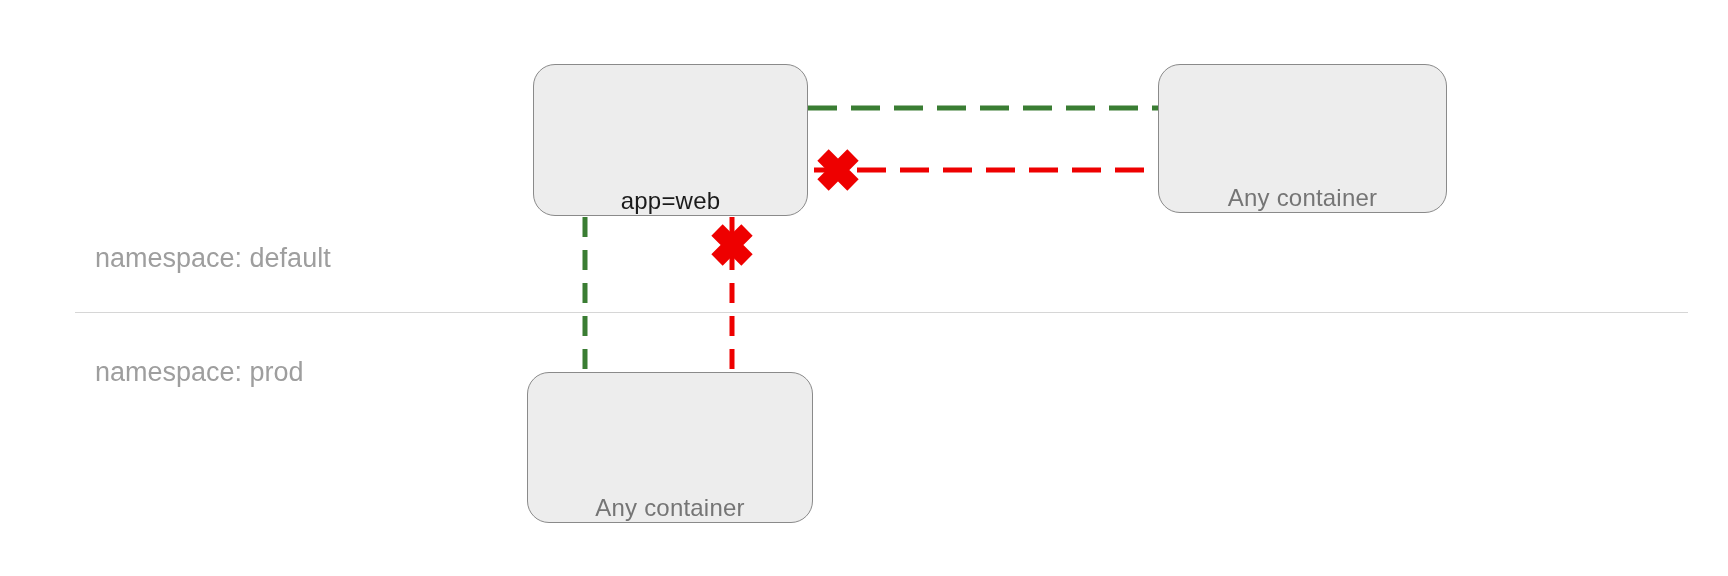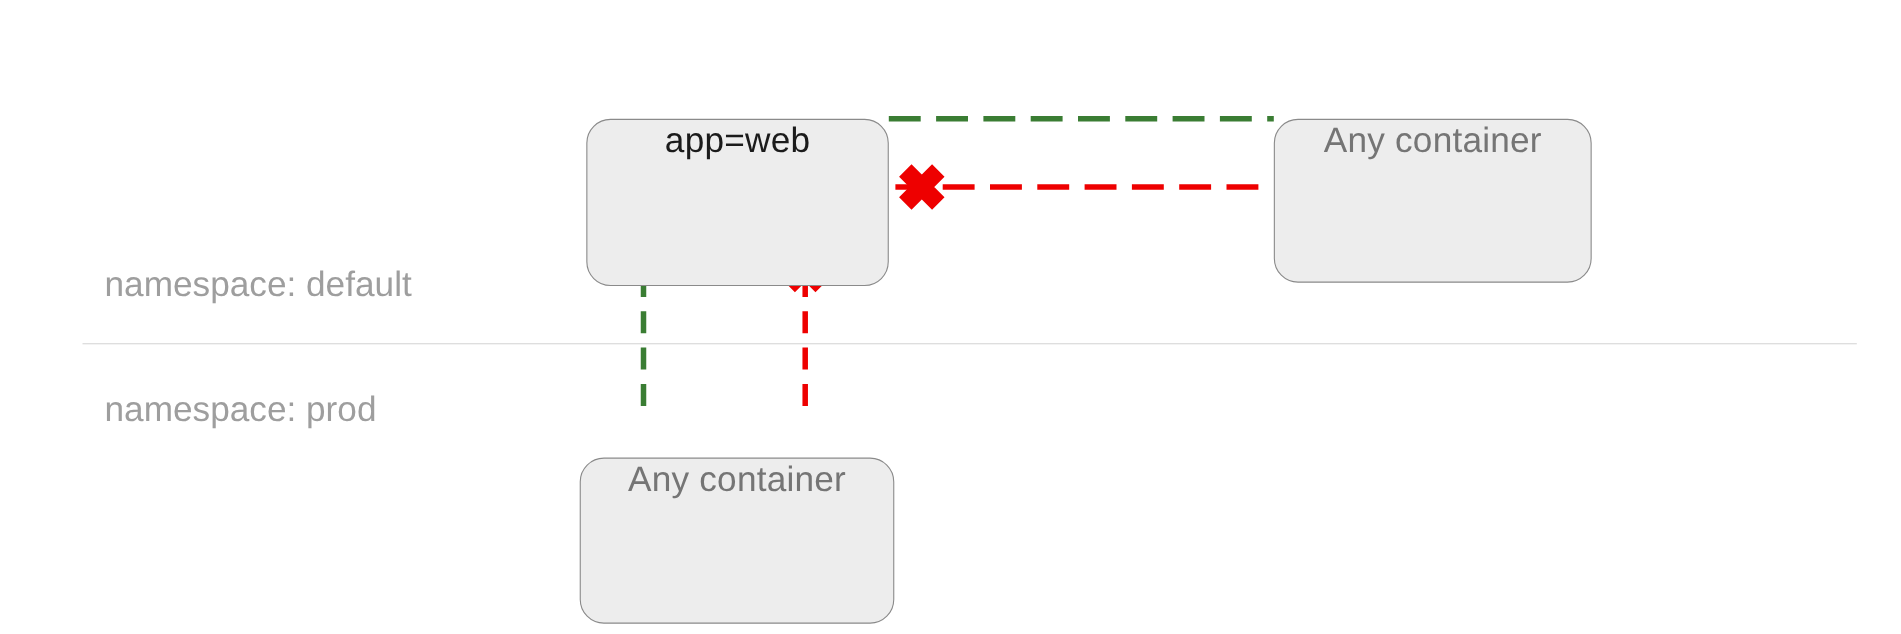--- a/index.html
+++ b/index.html
@@ -15,46 +15,45 @@
     background: #ffffff;
     overflow: hidden;
   }
   .node {
     position: absolute;
     box-sizing: border-box;
     background: #ededed;
     border: 1.6px solid #8a8a8a;
     border-radius: 22px;
     display: flex;
-    align-items: flex-start;
+    align-items: flex-end;
     justify-content: center;
-    font-size: 32px;
+    font-size: 24px;
     letter-spacing: 0.2px;
-    margin-top: 44px;
   }
   .node-appweb {
     left: 533px; top: 64px;
     width: 275px; height: 152px;
     color: #1b1b1b;
   }
   .node-any-default {
     left: 1158px; top: 64px;
     width: 289px; height: 149px;
     color: #757575;
   }
   .node-any-prod {
     left: 527px; top: 372px;
     width: 286px; height: 151px;
     color: #757575;
   }
   .ns-label {
     position: absolute;
     left: 95px;
     color: #9e9e9e;
-    font-size: 32px;
+    font-size: 27px;
     line-height: 32px;
     white-space: nowrap;
   }
   .ns-default { top: 242px; }
   .ns-prod    { top: 356px; }
   .divider {
     position: absolute;
     left: 75px;
     top: 312px;
     width: 1613px;

